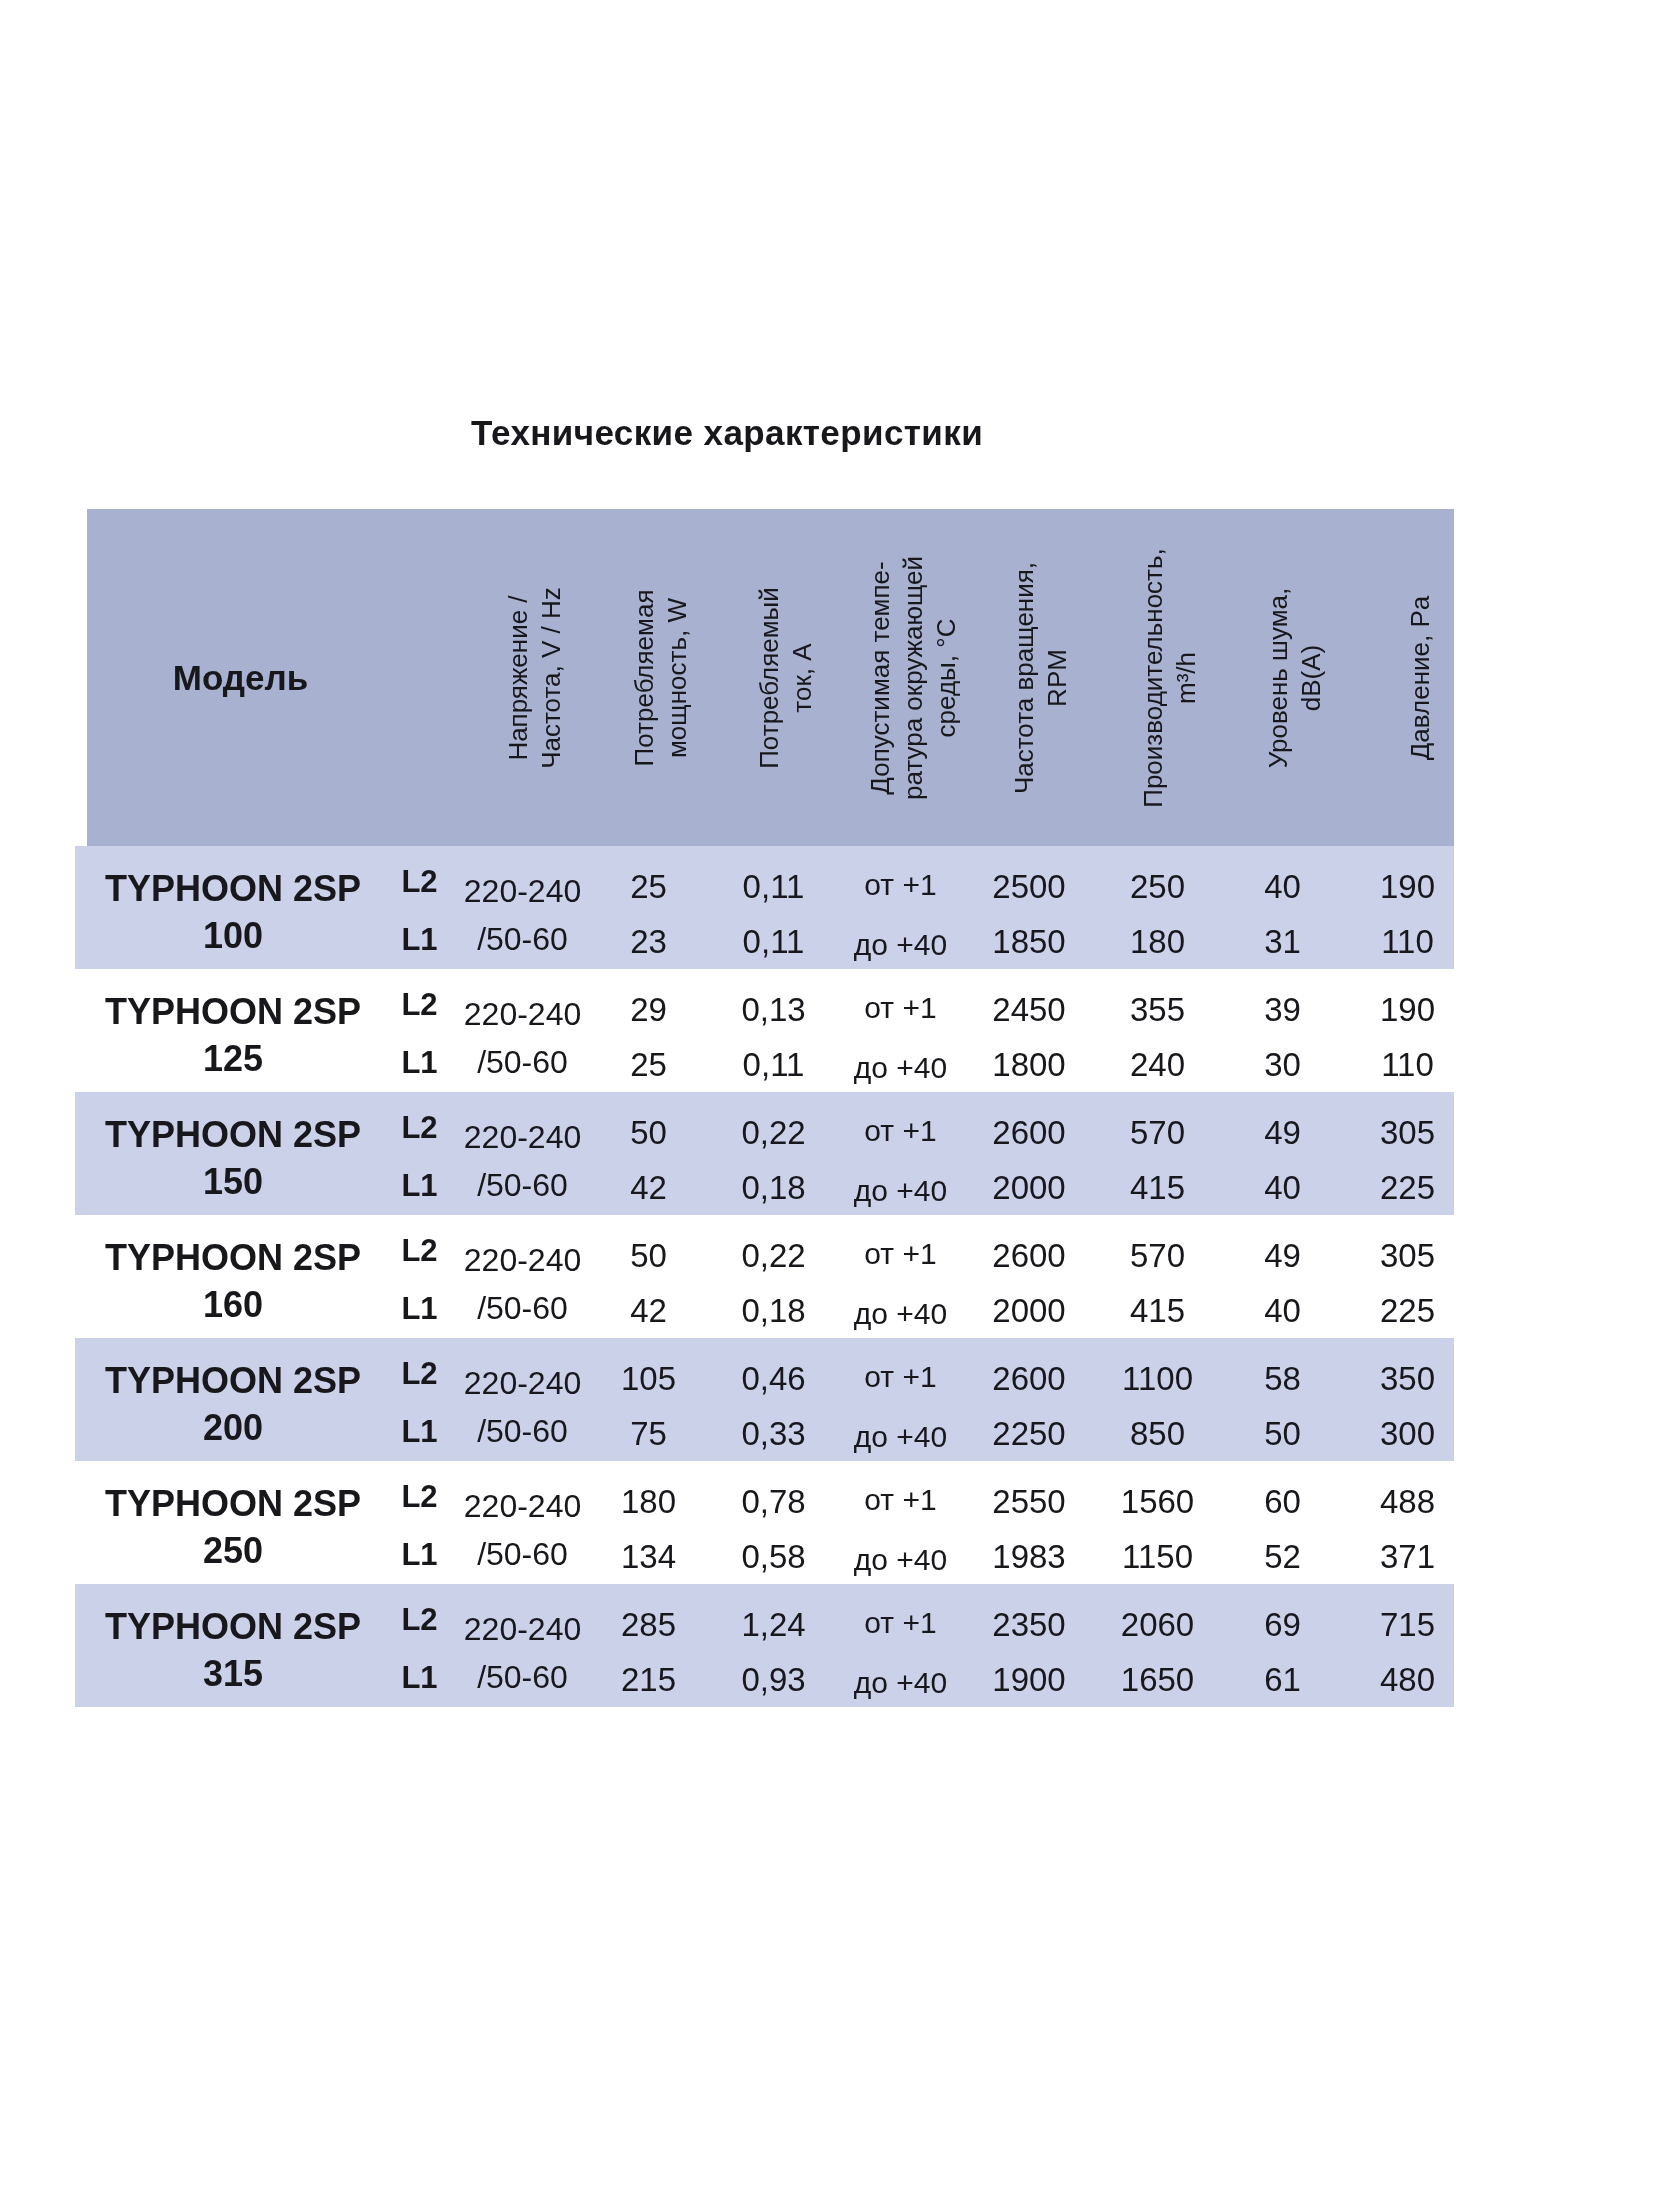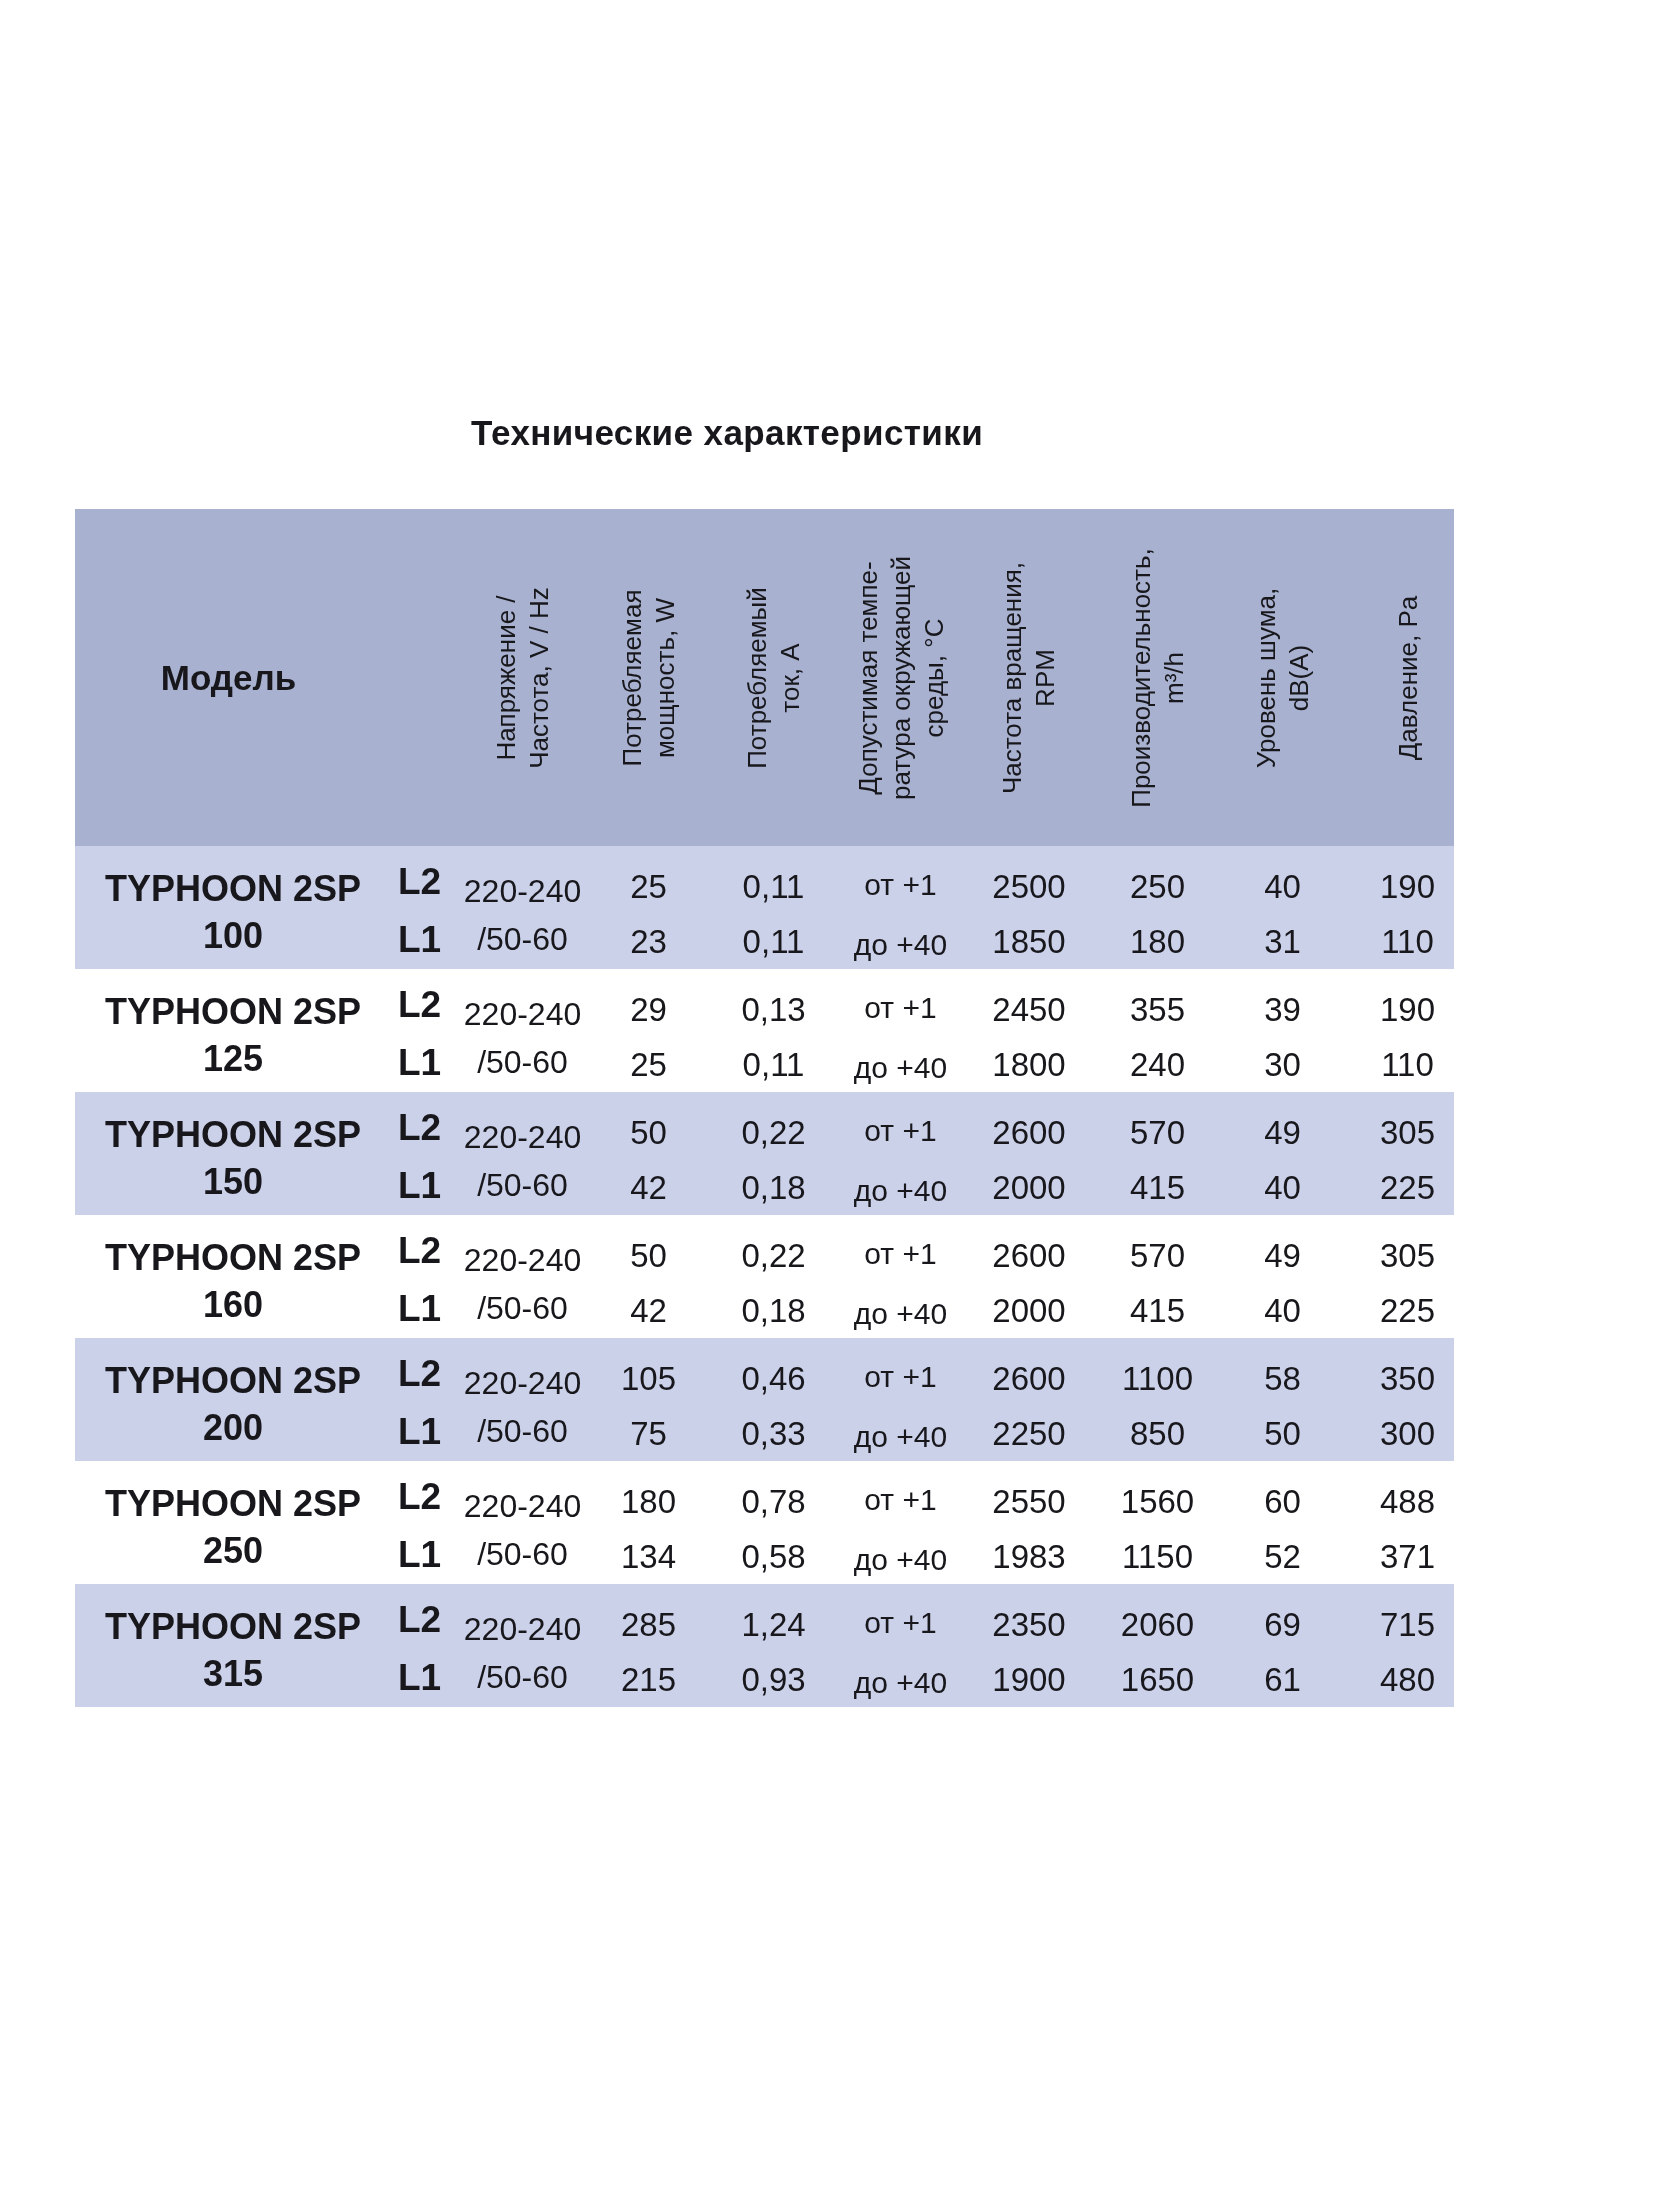--- a/index.html
+++ b/index.html
@@ -16,42 +16,42 @@
     text-align:center;
     font-size:35px; font-weight:700; letter-spacing:0.4px;
   }
   .spec-table {
     position:absolute; left:75px; top:509px; width:1507px;
   }
   .trow {
     display:grid;
     grid-template-columns:307px 75px 131px 121px 129px 125px 132px 125px 125px 125px 112px;
   }
-  .thead { height:337px; background:var(--header-bg, #a8b1cf); }
+  .thead { height:337px; background:var(--header-bg, #a8b1cf);margin-left:12px; }
   .drow { height:123px; background:var(--row-bg, #ffffff); }
   .drow.alt { background:var(--row-alt-bg, #ccd1ea); }
 
   .hcell { position:relative; height:100%; }
   .model-h { display:flex; align-items:center; justify-content:center;
              font-size:35px; font-weight:700; }
   .vtext {
     position:absolute; top:50%; left:50%;
     transform:translate(-50%,-50%) rotate(-90deg);
     white-space:nowrap; text-align:center;
     font-size:26px; font-weight:500; line-height:33px;
   }
 
   .c { box-sizing:border-box; height:100%; text-align:center; }
   .c-model {
     display:flex; flex-direction:column; align-items:center; justify-content:center;
     font-weight:700; font-size:36px; line-height:47px; transform:translateY(3.7px);padding-left:9px;
   }
   .c-speed {
     display:flex; flex-direction:column; align-items:center; justify-content:space-around;
-    padding-top:7.4px; font-size:37px; font-weight:600;
+    padding-top:7.4px; font-size:31px; font-weight:600;
   }
   .c-vals {
     display:flex; flex-direction:column; align-items:center; justify-content:space-around;
     padding-top:14px; font-size:33px; font-weight:500;
   }
   .c-merged {
     display:flex; flex-direction:column; align-items:center; justify-content:center;
     font-size:32px; font-weight:500; line-height:48px; transform:translateY(6.6px);
   }
   .c-temp { font-size:30px;gap:12px; }

